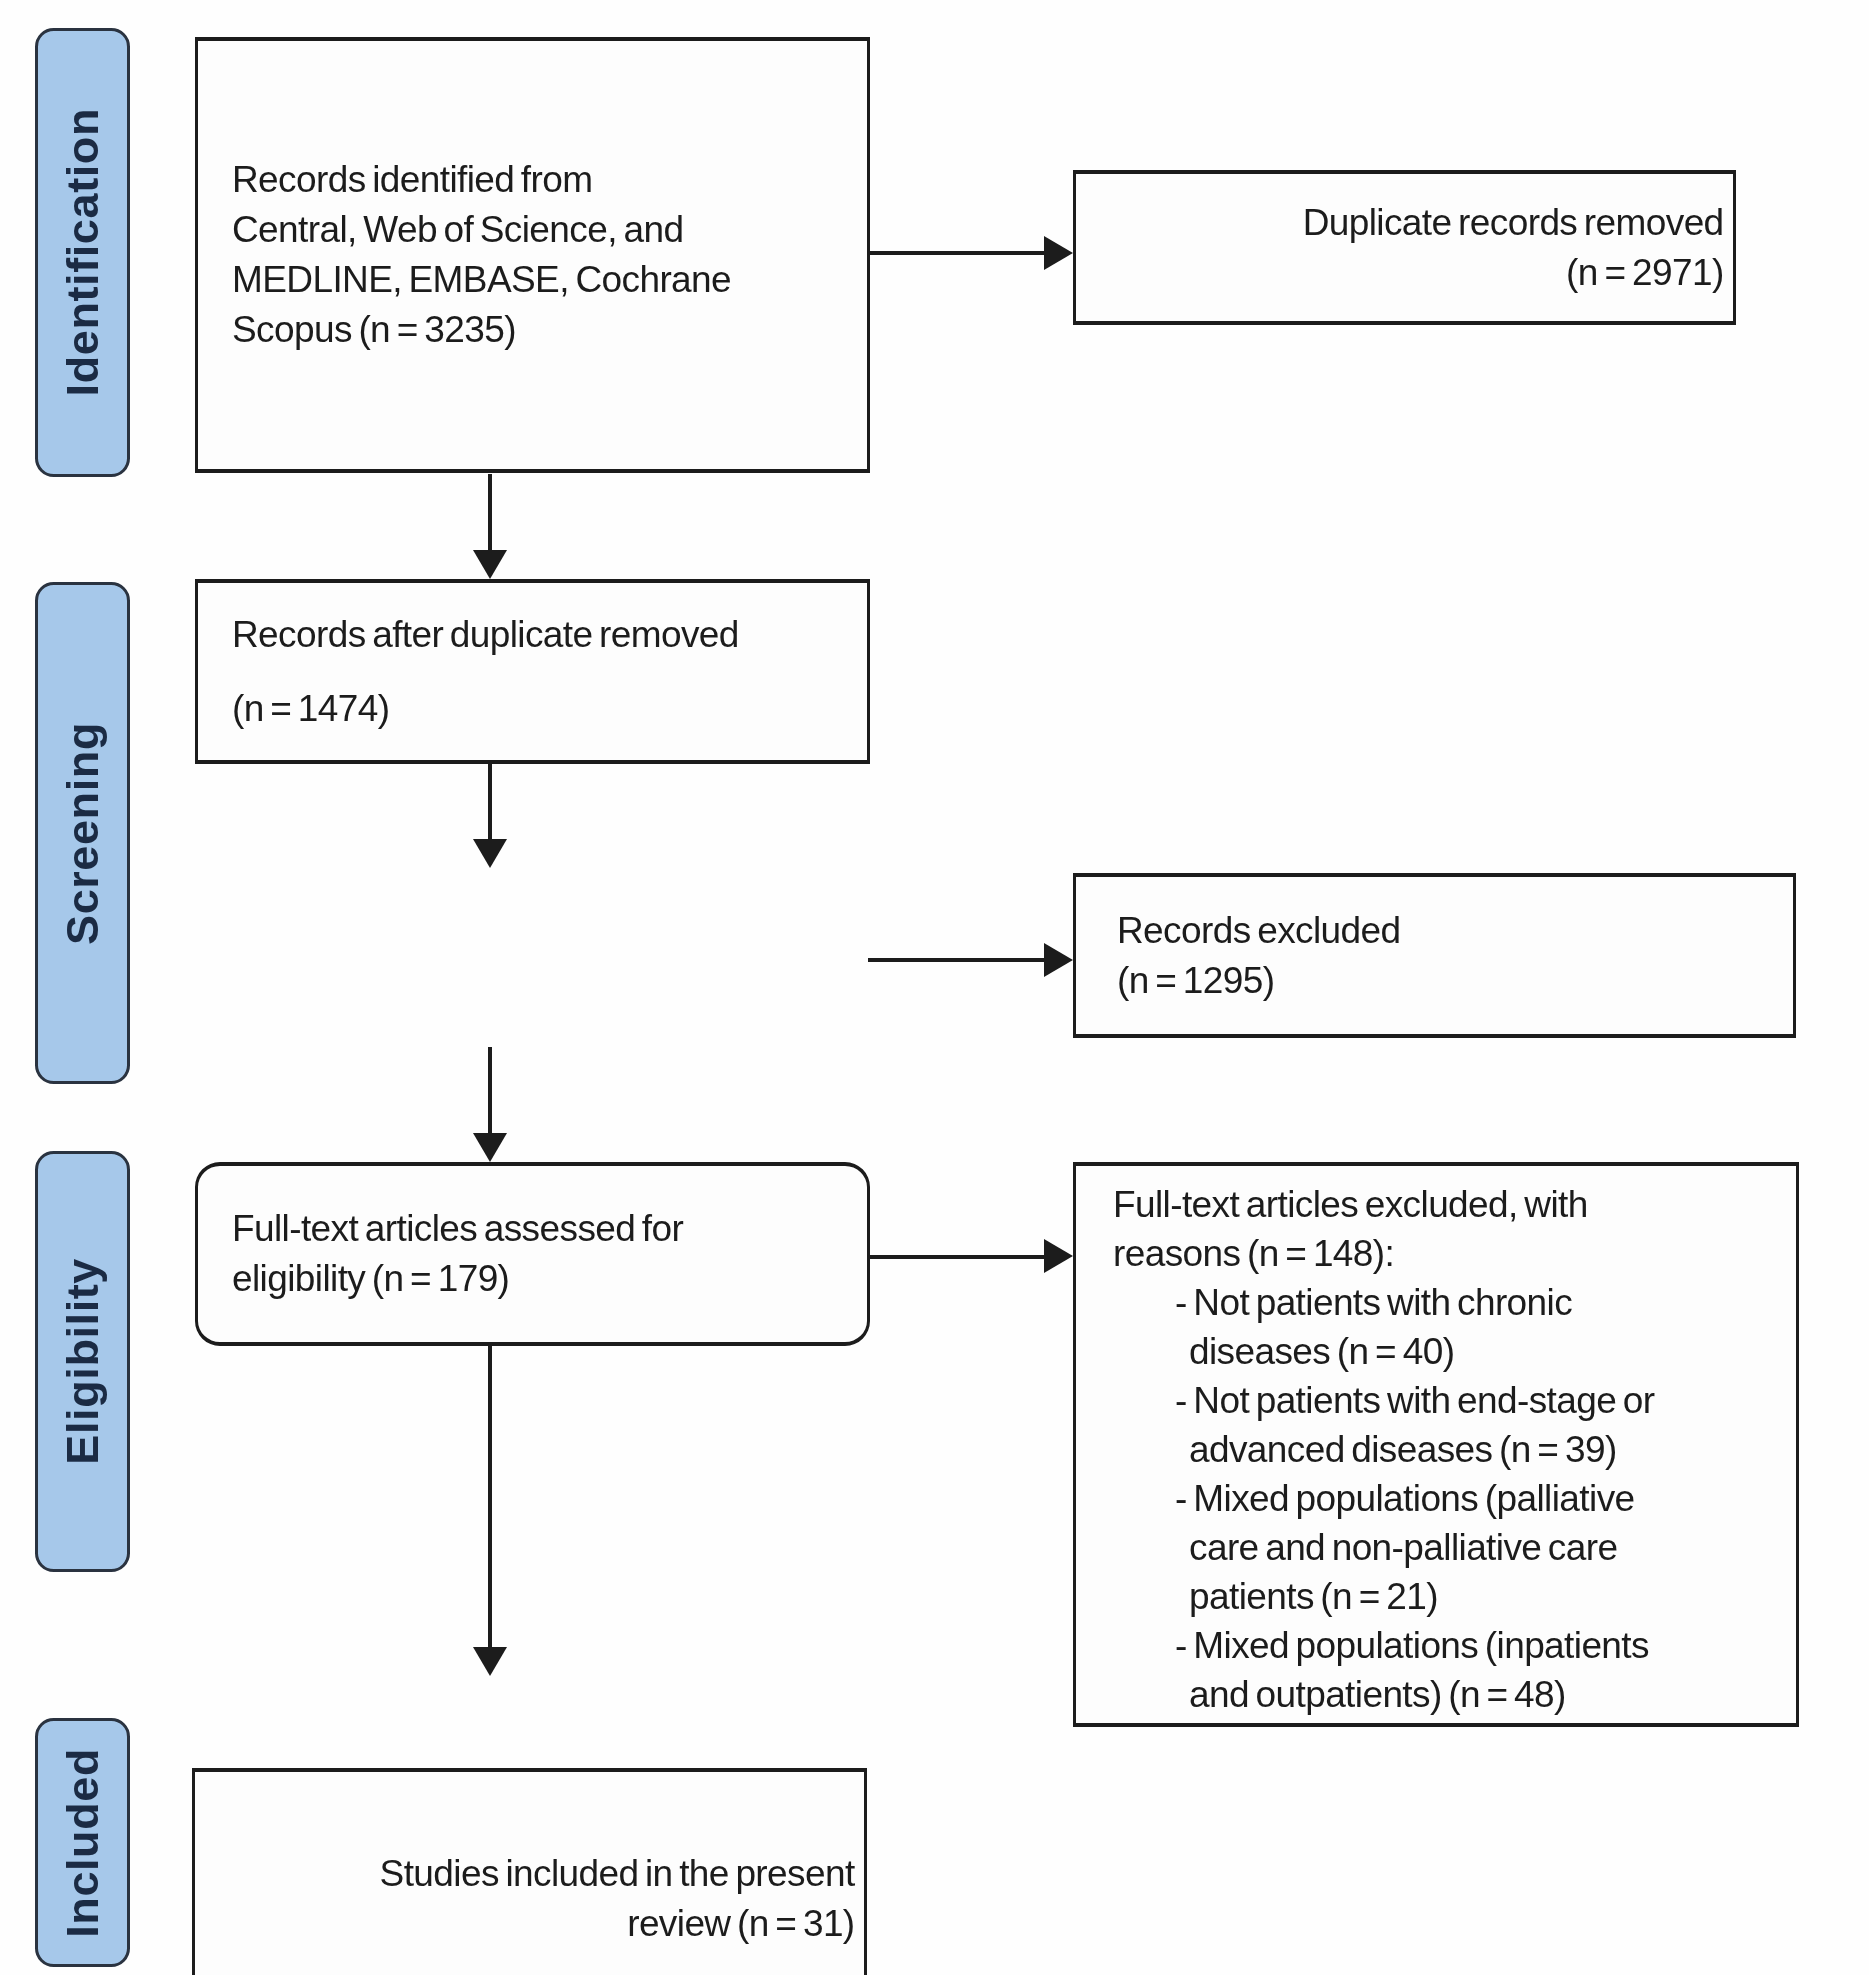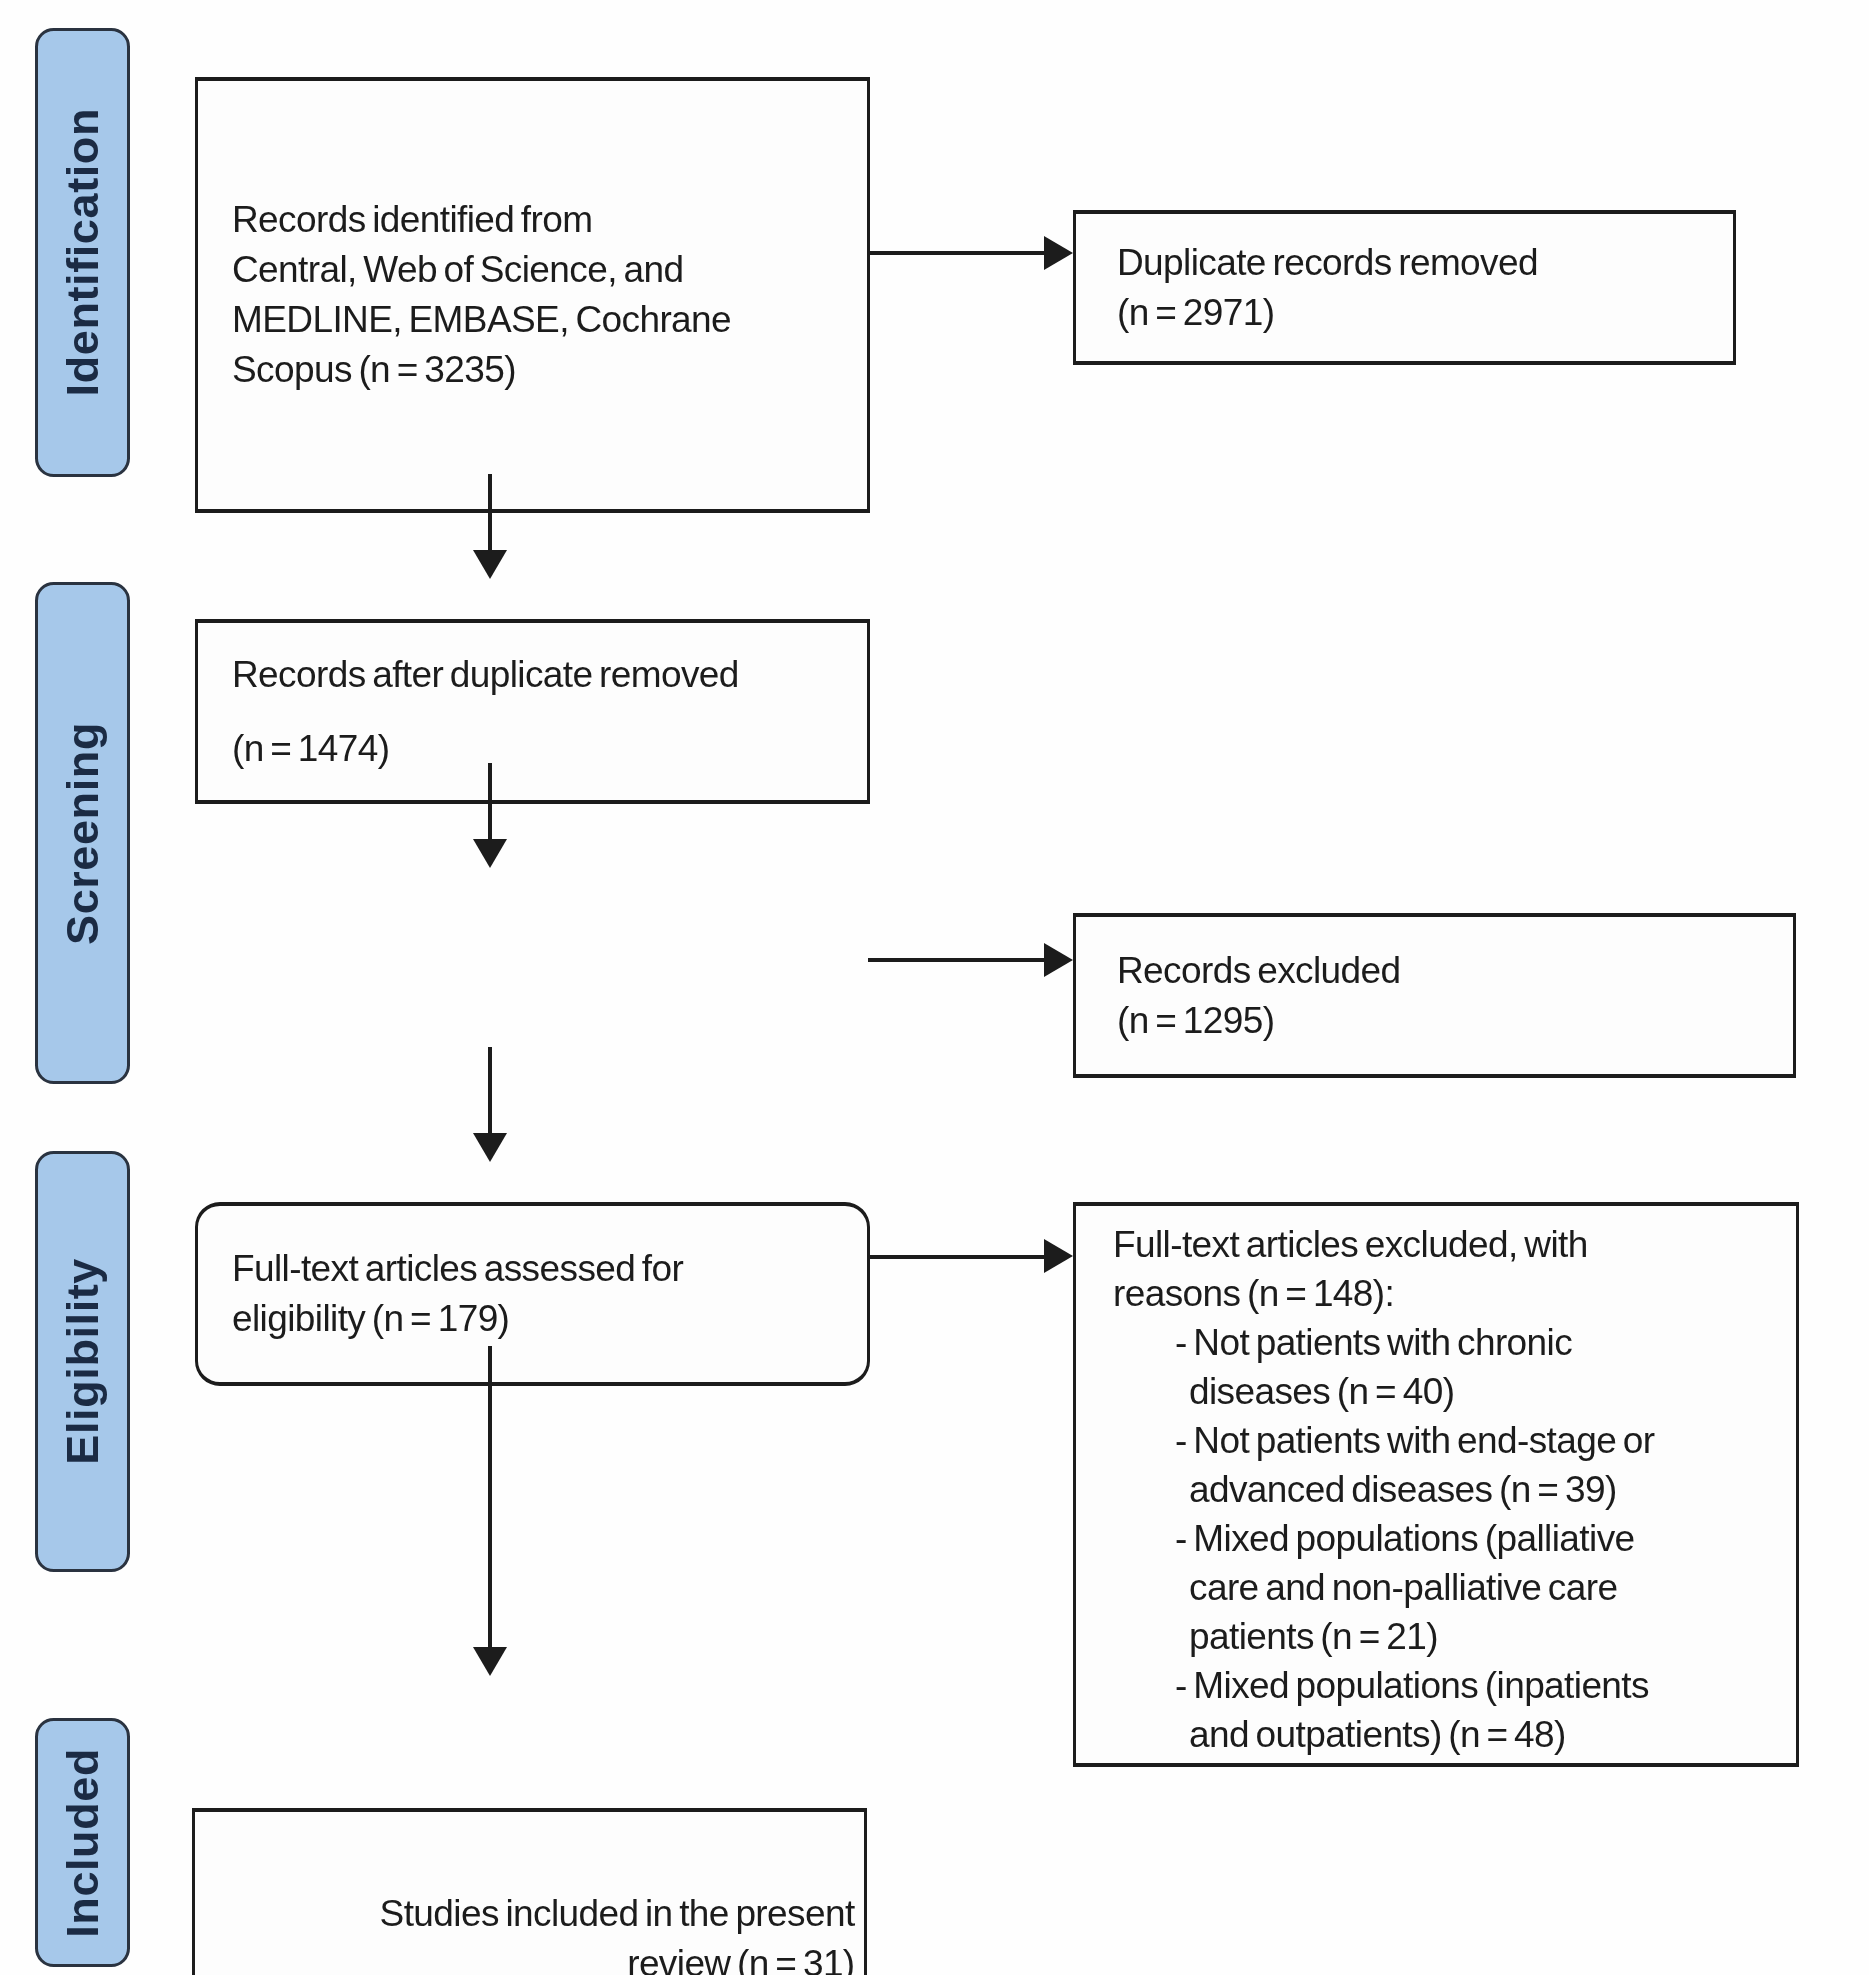--- a/index.html
+++ b/index.html
@@ -42,21 +42,20 @@
     position: absolute;
     background: #fdfdfd;
     border: solid #1c1c1c;
     border-width: 4.4px 3.1px;
     box-sizing: border-box;
     display: flex;
     flex-direction: column;
     justify-content: center;
     padding-left: 34px;
     padding-right: 9.4px;
-    margin-top: 40px;
   }
   .box .ln {
     font-size: 37px;
     line-height: 50px;
     letter-spacing: -0.6px;
     word-spacing: -3.1px;
     white-space: nowrap;
   }
   .box.reasons {
     justify-content: flex-start;
@@ -126,21 +125,21 @@
   <div class="box" style="left:195px; top:1162px; width:675px; height:184px;border-radius:25px;">
     <div class="ln">Full-text articles assessed for</div>
     <div class="ln">eligibility (n = 179)</div>
   </div>
 
   <div class="box" style="left:192px; top:1768px; width:675px; height:261px;text-align:right;">
     <div class="ln">Studies included in the present</div>
     <div class="ln">review (n = 31)</div>
   </div>
 
-  <div class="box" style="left:1073px; top:170px; width:663px; height:155px; padding-left:41px;">
+  <div class="box" style="left:1073px; top:170px; width:663px; height:155px; padding-left:41px;text-align:right;">
     <div class="ln">Duplicate records removed</div>
     <div class="ln">(n = 2971)</div>
   </div>
 
   <div class="box" style="left:1073px; top:873px; width:723px; height:165px; padding-left:41px;">
     <div class="ln">Records excluded</div>
     <div class="ln">(n = 1295)</div>
   </div>
 
   <div class="box reasons" style="left:1073px; top:1162px; width:726px; height:565px;">

